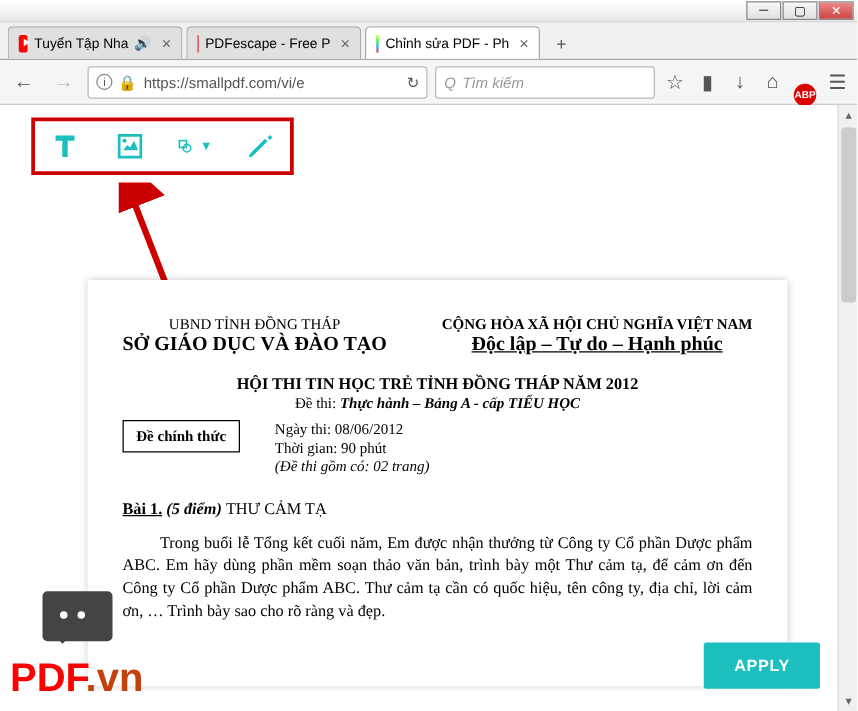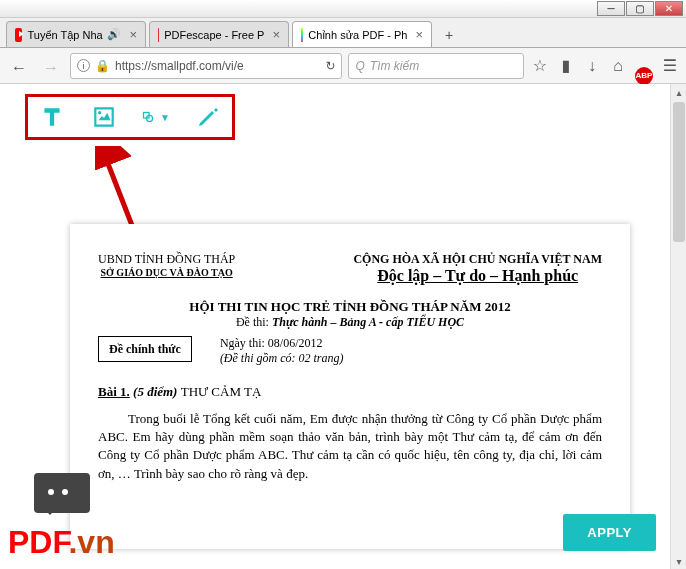--- a/index.html
+++ b/index.html
@@ -27,21 +27,21 @@
 .toolbar-box { position: absolute; top: 10px; left: 25px; border: 3px solid #c00; padding: 6px 10px; display: flex; gap: 24px; align-items: center; background: #fff; }
 .tool-btn { width: 28px; height: 28px; display: flex; align-items: center; justify-content: center; }
 .tool-btn svg { fill: #1bbfbf; }
 
 .arrow { position: absolute; top: 62px; left: 95px; }
 
 .doc-page { position: absolute; top: 140px; left: 70px; width: 560px; height: 325px; background: #fff; box-shadow: 0 0 6px rgba(0,0,0,0.25); padding: 28px 28px; font-family: 'Times New Roman', serif; font-size: 12px; color: #000; overflow: hidden; }
 .doc-header { display: flex; justify-content: space-between; }
 .doc-left { text-align: center; }
 .doc-left .l1 { font-size: 12px; }
-.doc-left .l2 { font-weight: bold; font-size: 10px; text-decoration: underline; }
+.doc-left .l2 { font-weight: bold; font-size: 16px; }
 .doc-right { text-align: center; }
 .doc-right .r1 { font-weight: bold; font-size: 12px; }
 .doc-right .r2 { font-weight: bold; font-size: 16px; text-decoration: underline; }
 .doc-title { text-align: center; margin-top: 14px; }
 .doc-title .t1 { font-weight: bold; font-size: 13px; }
 .doc-title .t2 { font-size: 12px; }
 .doc-mid { display: flex; margin-top: 6px; gap: 28px; }
 .exam-box { border: 1.5px solid #000; padding: 5px 10px; font-weight: bold; font-size: 12px; height: 26px; display: flex; align-items: center; }
 .doc-info div { font-size: 12px; }
 .doc-body { margin-top: 18px; }
@@ -168,20 +168,21 @@
       </div>
     </div>
     <div class="doc-title">
       <div class="t1">HỘI THI TIN HỌC TRẺ TỈNH ĐỒNG THÁP  NĂM 2012</div>
       <div class="t2"><span>Đề thi: </span><i><b>Thực hành – Bảng A - cấp  TIỂU HỌC</b></i></div>
     </div>
     <div class="doc-mid">
       <div class="exam-box">Đề chính thức</div>
       <div class="doc-info">
         <div>Ngày thi: 08/06/2012</div>
+        <div>Thời gian: 90 phút</div>
         <div><i>(Đề thi gồm có: 02 trang)</i></div>
       </div>
     </div>
     <div class="doc-body">
       <div class="b1"><span class="u">Bài 1.</span><i><b> (5 điểm) </b></i><span>THƯ CẢM TẠ</span></div>
       <div class="b2">Trong buổi lễ Tổng kết cuối năm, Em được nhận thưởng từ Công ty Cổ phần Dược phẩm ABC. Em hãy dùng phần mềm soạn thảo văn bản, trình bày một Thư cảm tạ, để cảm ơn đến Công ty Cổ phần Dược phẩm ABC. Thư cảm tạ cần có quốc hiệu, tên công ty, địa chỉ, lời cảm ơn, … Trình bày sao cho rõ ràng và đẹp.</div>
     </div>
   </div>
 
   <div class="chat-bubble">

